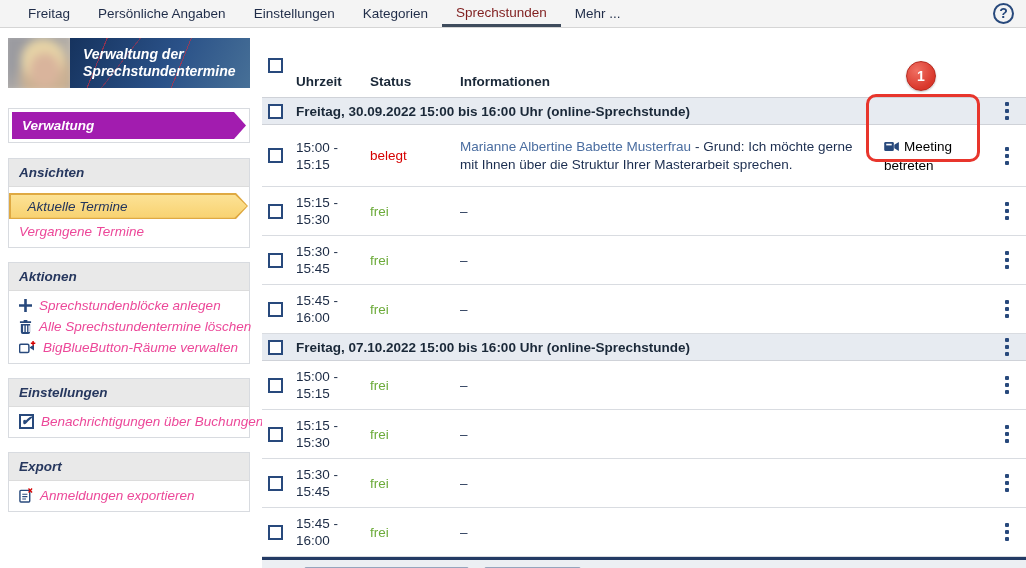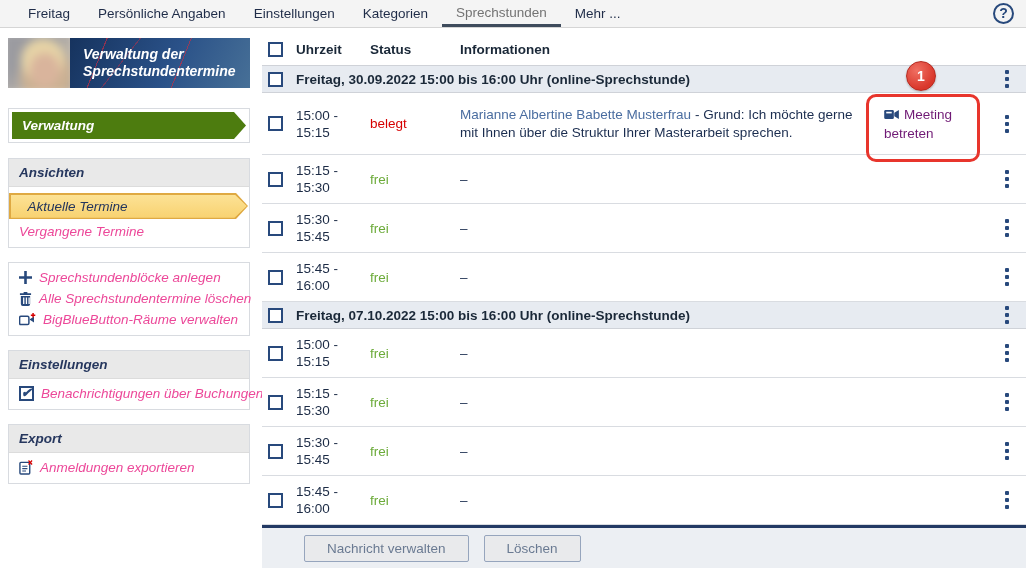--- a/index.html
+++ b/index.html
@@ -6,21 +6,21 @@
   html,body { background:#fff; }
   .page { position:relative; width:1026px; height:568px; background:#fff;
           font-family:"Liberation Sans", sans-serif; color:#1c2b45; overflow:hidden; }
 
   
   .topbar { height:28px; background:#f4f4f4; border-bottom:1px solid #d5d5d5;
             display:flex; align-items:stretch; padding-left:14px; }
   .topnav { display:flex; }
   .topnav-item { display:flex; align-items:center; padding:0 14px; font-size:13.5px;
                  color:#1f2c48; cursor:pointer; white-space:nowrap; }
-  .topnav-item.active { color:#737373; border-bottom:3px solid #3e4b5c; }
+  .topnav-item.active { color:#7f1d1d; border-bottom:3px solid #3e4b5c; }
   .help-btn { margin-left:auto; margin-right:12px; align-self:center;
               width:21px; height:21px; border:2px solid #28497c; border-radius:50%;
               color:#28497c; font-weight:bold; font-size:14px; line-height:17px;
               text-align:center; cursor:pointer; background:#f4f4f4; }
   .help-btn::after { content:"?"; }
 
   
   .cols { display:flex; align-items:flex-start; }
   .sidebar { width:242px; margin:10px 0 0 8px; flex:none;font-style:italic; }
   .main { width:764px; margin-left:12px; margin-top:6px; flex:none; }
@@ -37,21 +37,21 @@
   .sb-banner-text { flex:1; display:flex; align-items:center; padding-left:13px;
       color:#fff; font-size:14px; font-weight:bold; line-height:1.25;
       background:
         repeating-linear-gradient(112deg, transparent 0 34px, rgba(205,45,66,.65) 34px 35px, transparent 35px 78px),
         repeating-linear-gradient(128deg, transparent 0 55px, rgba(205,45,66,.45) 55px 56px, transparent 56px 120px),
         linear-gradient(115deg,#16335e 0%, #2a5188 55%, #477097 100%); }
 
   .sb-box { border:1px solid #d8dbe0; background:#fff; margin-bottom:14px; }
   .sb-navbox { padding:3px; margin-bottom:15px; }
   .arrow-outer { clip-path:polygon(0 0, calc(100% - 12px) 0, 100% 50%, calc(100% - 12px) 100%, 0 100%); }
-  .nav-arrow { background:#4d7c0f; color:#fff; font-weight:bold; font-size:13.5px;
+  .nav-arrow { background:#a21caf; color:#fff; font-weight:bold; font-size:13.5px;
                height:27px; display:flex; align-items:center; padding-left:10px; cursor:pointer; }
   .sb-title { background:#e9e9e9; border-bottom:1px solid #dcdcdc; color:#26375e;
               font-weight:bold; font-size:13.5px; padding:6px 10px; }
   .sb-items { padding:4px 0 5px 0; }
   .sb-item { display:flex; align-items:center; gap:7px; padding:3px 10px; font-size:13.5px;
              color:#ec4899; cursor:pointer; }
   .sb-item .lbl { white-space:nowrap; }
   .active-wrap { padding:2px 0; }
   .active-outer { background:#dfa942; padding:1.5px; margin-right:1px; }
   .active-inner { background:linear-gradient(#fce295,#f8d271); background-color:#f9d67a;
@@ -60,33 +60,33 @@
   .icon { flex:none; display:inline-flex; color:#28497c; }
   .cb { width:15px; height:15px; border:2px solid #28497c; background:#fff; flex:none;
         position:relative; cursor:pointer; }
   .cb.checked::after { content:"✔"; position:absolute; left:0px; top:-3px;
         font-size:13px; color:#28497c; font-weight:bold; }
 
   
   .grid { display:grid; grid-template-columns:34px 74px 90px 1fr 118px 34px;
           align-items:center; }
   .thead { border-bottom:1px solid #cfd2d8; }
-  .thead .hcell { font-weight:bold; font-size:13.5px; color:#1a2838; padding:8px 0; }
+  .thead .hcell { font-weight:bold; font-size:13.5px; color:#1a2838; padding:8px 0;margin-top:32px; }
   .group-row { background:#e7ebf1; border-bottom:1px solid #cfd2d8; }
   .group-row .gtext { grid-column:2 / 6; font-weight:bold; font-size:13.5px; color:#1a2838;
                       padding:5px 0; }
   .trow { border-bottom:1px solid #d9dce1; background:#fff; }
   .tcell { font-size:13.5px; padding:7px 0; }
   .time { line-height:17px; color:#1c2b45; }
   .status-free { color:#6cab3a; }
   .status-busy { color:#d60000; }
   .info { color:#1b2d4f; line-height:18px; padding-right:14px; }
   .info a { color:#4a6da0; text-decoration:none; cursor:pointer; }
   .dash { color:#1b2d4f; }
-  .action-link { color:#701a75; font-size:13.5px; line-height:19px; cursor:pointer;
+  .action-link { color:#000000; font-size:13.5px; line-height:19px; cursor:pointer;
                  padding-left:10px; width:96px; }
   .cbcell { display:flex; justify-content:flex-start; padding-left:6px; }
   .kebab { width:18px; height:26px; display:flex; flex-direction:column; gap:3px;
            align-items:center; justify-content:center; cursor:pointer; margin-left:6px; }
   .kebab i { width:4px; height:4px; background:#28497c; border-radius:1px; }
 
   
   .tfoot { border-top:3px solid #233a64; background:#eceff3; padding:7px 0 8px 42px;
            display:flex; gap:15px; }
   .btn { background:#e9eaec; border:1px solid #96a5bd; color:#6a7a92;
@@ -148,20 +148,21 @@
               </div>
             </div>
           </div>
           <div class="sb-item">
             <span class="lbl">Vergangene Termine</span>
           </div>
         </div>
       </div>
 
       <div class="sb-box">
+        <div class="sb-title">Aktionen</div>
         <div class="sb-items">
           <div class="sb-item">
             <span class="icon">
               <svg width="13" height="13" viewBox="0 0 14 14">
                   <path fill="currentColor" d="M5.6 0h2.8v5.6H14v2.8H8.4V14H5.6V8.4H0V5.6h5.6z"></path>
                 </svg>
             </span>
             <span class="lbl">Sprechstundenblöcke anlegen</span>
           </div>
           <div class="sb-item">

